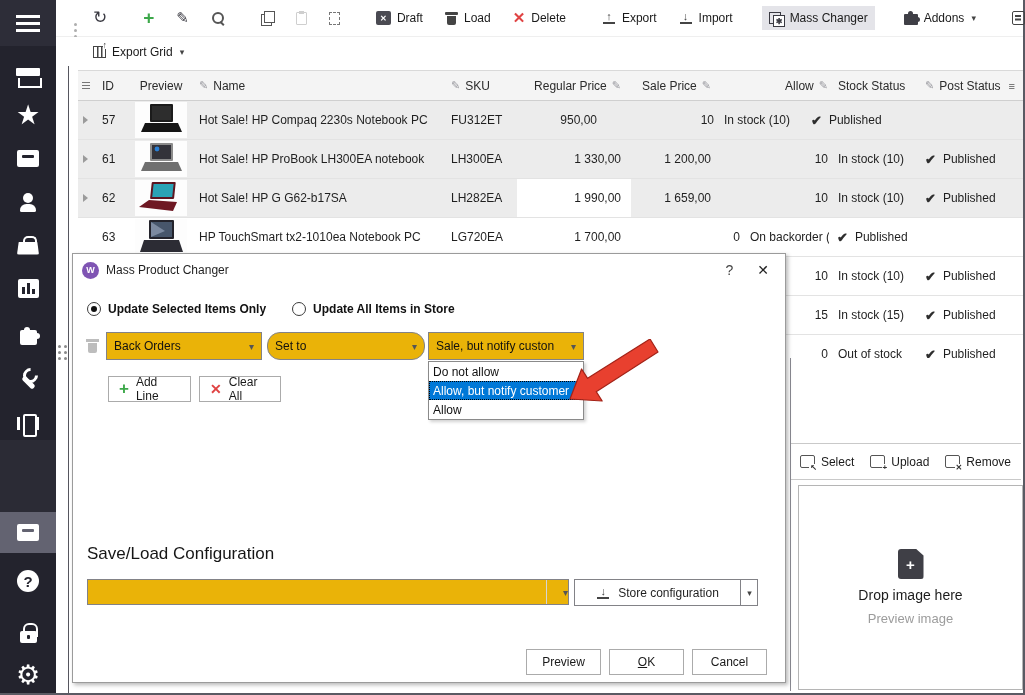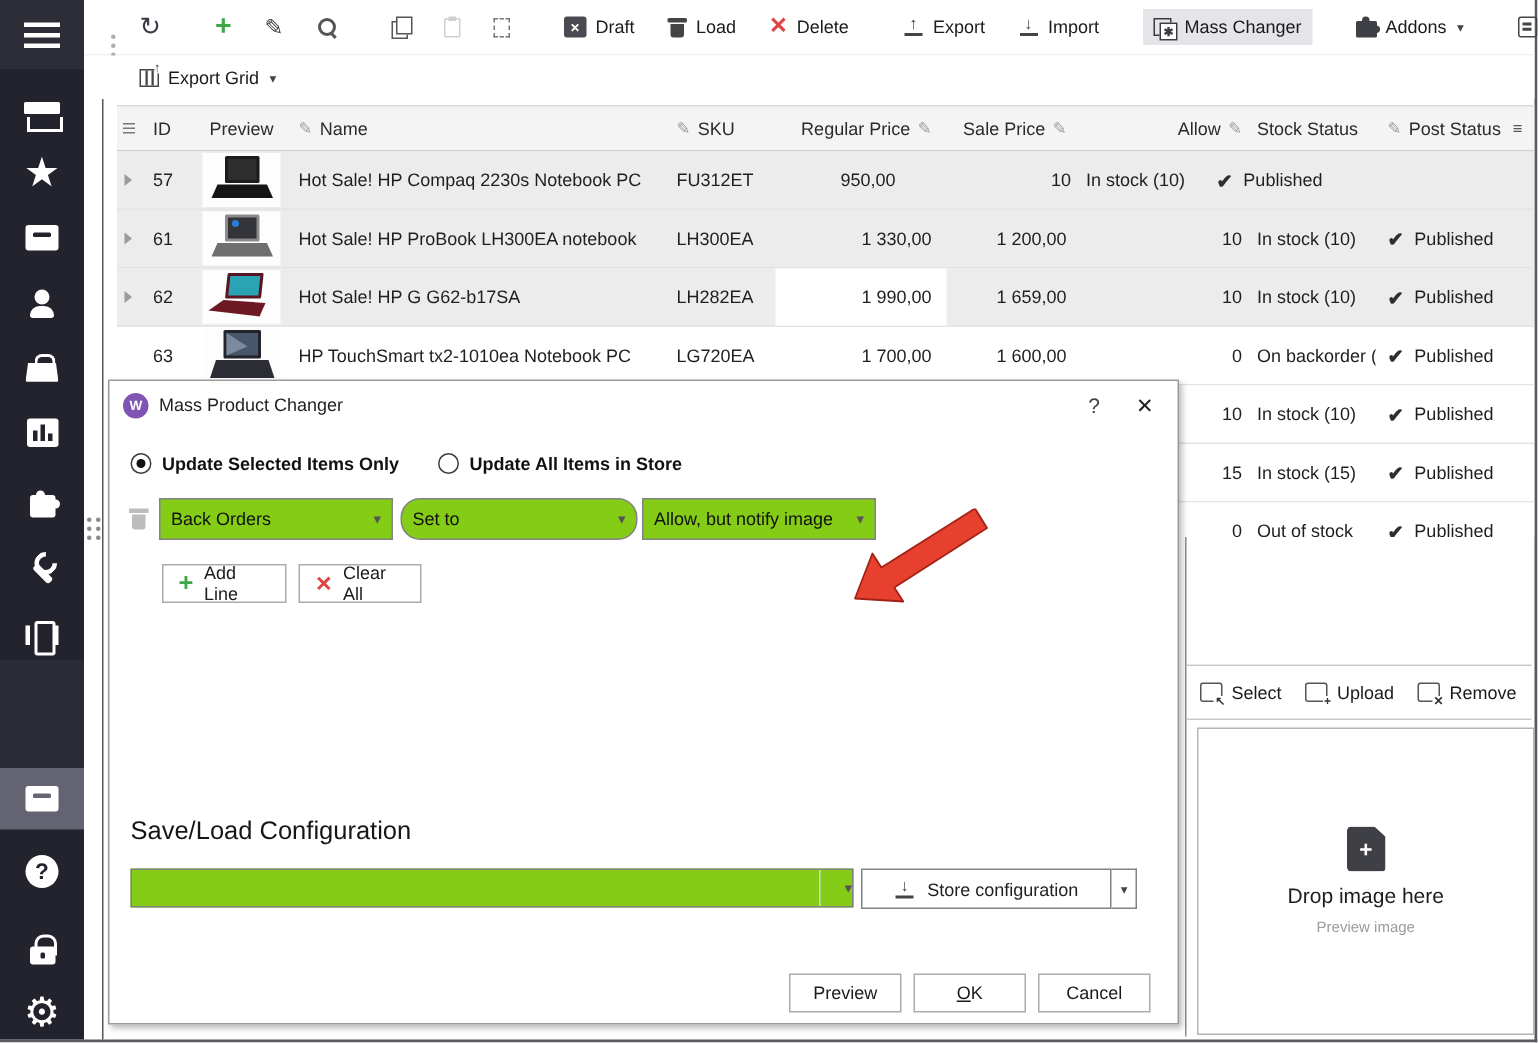--- a/index.html
+++ b/index.html
@@ -133,21 +133,21 @@
   .m-logo { width:17px; height:17px; border-radius:50%; background:#7f54b3; color:#fff; font-size:9px; font-weight:bold; display:flex; align-items:center; justify-content:center; margin-right:7px; }
   .m-help { margin-left:auto; color:#444; font-size:14px; padding:0 12px; }
   .m-close { color:#222; font-size:14px; padding:0 2px 0 12px; }
   .radios { position:absolute; left:14px; top:48px; display:flex; gap:26px; align-items:center; }
   .radio-lab { display:flex; align-items:center; gap:7px; font-weight:bold; color:#111; }
   .rdo { width:14px; height:14px; border:1.5px solid #3c3c3c; border-radius:50%; position:relative; background:#fff; }
   .rdo.on:after { content:""; position:absolute; left:3px; top:3px; width:6px; height:6px; background:#111; border-radius:50%; }
   .m-trash { position:absolute; left:13px; top:84px; width:13px; height:15px; }
   .m-trash:before { content:""; position:absolute; left:0; top:1px; width:13px; height:2.5px; background:#bdbdbd; }
   .m-trash:after { content:""; position:absolute; left:2px; top:5px; width:9px; height:10px; background:#bdbdbd; border-radius:0 0 2px 2px; }
-  .combo { position:absolute; height:28px; border:1px solid #828287; background:#84cc16; display:flex; align-items:center; padding:0 7px; color:#111; }
+  .combo { position:absolute; height:28px; border:1px solid #828287; background:#eab308; display:flex; align-items:center; padding:0 7px; color:#111; }
   .combo .caret { margin-left:auto; font-size:10px; color:#555; }
   .cb1 { left:33px; top:78px; width:156px; }
   .cb2 { left:194px; top:78px; width:158px;border-radius:13px; }
   .cb3 { left:355px; top:78px; width:156px; }
   .ddlist { position:absolute; left:355px; top:107px; width:156px; background:#fff; border:1px solid #8a8a8a; box-shadow:2px 2px 3px rgba(0,0,0,.18); z-index:20; }
   .ddlist .opt { height:19px; display:flex; align-items:center; padding:0 4px; color:#111; }
   .ddlist .opt.on { background:#0078d7; color:#fff; outline:1px dotted #000; outline-offset:-1px; }
   .btn { display:inline-flex; align-items:center; justify-content:center; gap:7px; height:26px; border:1px solid #ababab; background:#fff; color:#1a1a1a; padding:0 10px; }
   .b-add { position:absolute; left:35px; top:122px; width:83px; }
   .b-clear { position:absolute; left:126px; top:122px; width:82px; }
@@ -168,21 +168,21 @@
 
   
   .rpanel { position:absolute; left:790px; top:358px; right:2px; bottom:2px; background:#fff; border-left:1px solid #8a8a92; z-index:2; }
   .rp-toolbar { position:absolute; left:0; right:0; top:85px; height:37px; border-top:1px solid #c9c9c9; border-bottom:1px solid #c9c9c9; display:flex; align-items:center; justify-content:flex-end; gap:16px; padding-right:10px; }
   .rp-btn { display:flex; align-items:center; gap:6px; color:#1a1a1a; }
   .imgico { position:relative; width:15px; height:13px; border:1.5px solid #555; border-radius:2px; background:#fff; }
   .imgico b { position:absolute; right:-4px; bottom:-5px; background:#fff; color:#333; font-size:8px; line-height:8px; font-weight:bold; padding:0 1px; }
   .dropzone { position:absolute; left:7px; top:127px; width:225px; height:205px; border:1px solid #b5b5b5; display:flex; flex-direction:column; align-items:center; justify-content:center; gap:8px; }
   .dz-icon { width:26px; height:30px; background:#3f3f46; border-radius:3px; color:#fff; font-size:15px; font-weight:bold; display:flex; align-items:center; justify-content:center; clip-path:polygon(0 0,72% 0,100% 22%,100% 100%,0 100%); }
   .dz-t1 { font-size:14px; color:#1c1c1c; }
-  .dz-t2 { font-size:10px; color:#9c9c9c; }
+  .dz-t2 { font-size:13px; color:#9c9c9c; }
 </style>
 </head>
 <body>
 
 <div class="app">
 
   <div class="sidebar">
     <div class="sb-head">
       <span class="hamburger">
           <i></i>
@@ -463,21 +463,20 @@
         <svg class="thumb" viewBox="0 0 52 36">
             <rect x="14" y="1" width="25" height="19" rx="1" fill="#23232b"></rect>
             <rect x="16" y="3" width="21" height="15" fill="#47566b"></rect>
             <polygon points="16,3 30,12 16,18" fill="#7c8aa0"></polygon>
             <polygon points="9,21 44,21 48,33 5,33" fill="#2c2c34"></polygon>
           </svg>
       </div>
       <div class="td c-name">HP TouchSmart tx2-1010ea Notebook PC</div>
       <div class="td c-sku">LG720EA</div>
       <div class="td c-reg">1 700,00</div>
-      <div class="td c-sale">1 600,00</div>
       <div class="td c-stock">0</div>
       <div class="td c-sstat">On backorder (0)</div>
       <div class="td c-post">
           <span class="check">✔</span>
           <span>Published</span>
         </div>
     </div>
 
     <div class="tr">
       <div class="td gut"></div>
@@ -575,24 +574,29 @@
     <span class="m-trash"></span>
     <div class="combo cb1">
         <span>Back Orders</span>
         <span class="caret">▾</span>
       </div>
     <div class="combo cb2">
         <span>Set to</span>
         <span class="caret">▾</span>
       </div>
     <div class="combo cb3">
-        <span>Allow, but notify image</span>
+        <span>Sale, but notify custon</span>
         <span class="caret">▾</span>
       </div>
 
+    <div class="ddlist">
+      <div class="opt">Do not allow</div>
+      <div class="opt on">Allow, but notify customer</div>
+      <div class="opt">Allow</div>
+    </div>
 
     <span class="btn b-add">
         <span class="ic-plus">+</span>
         <span>Add Line</span>
       </span>
     <span class="btn b-clear">
         <span class="ic-delx">✕</span>
         <span>Clear All</span>
       </span>
 

